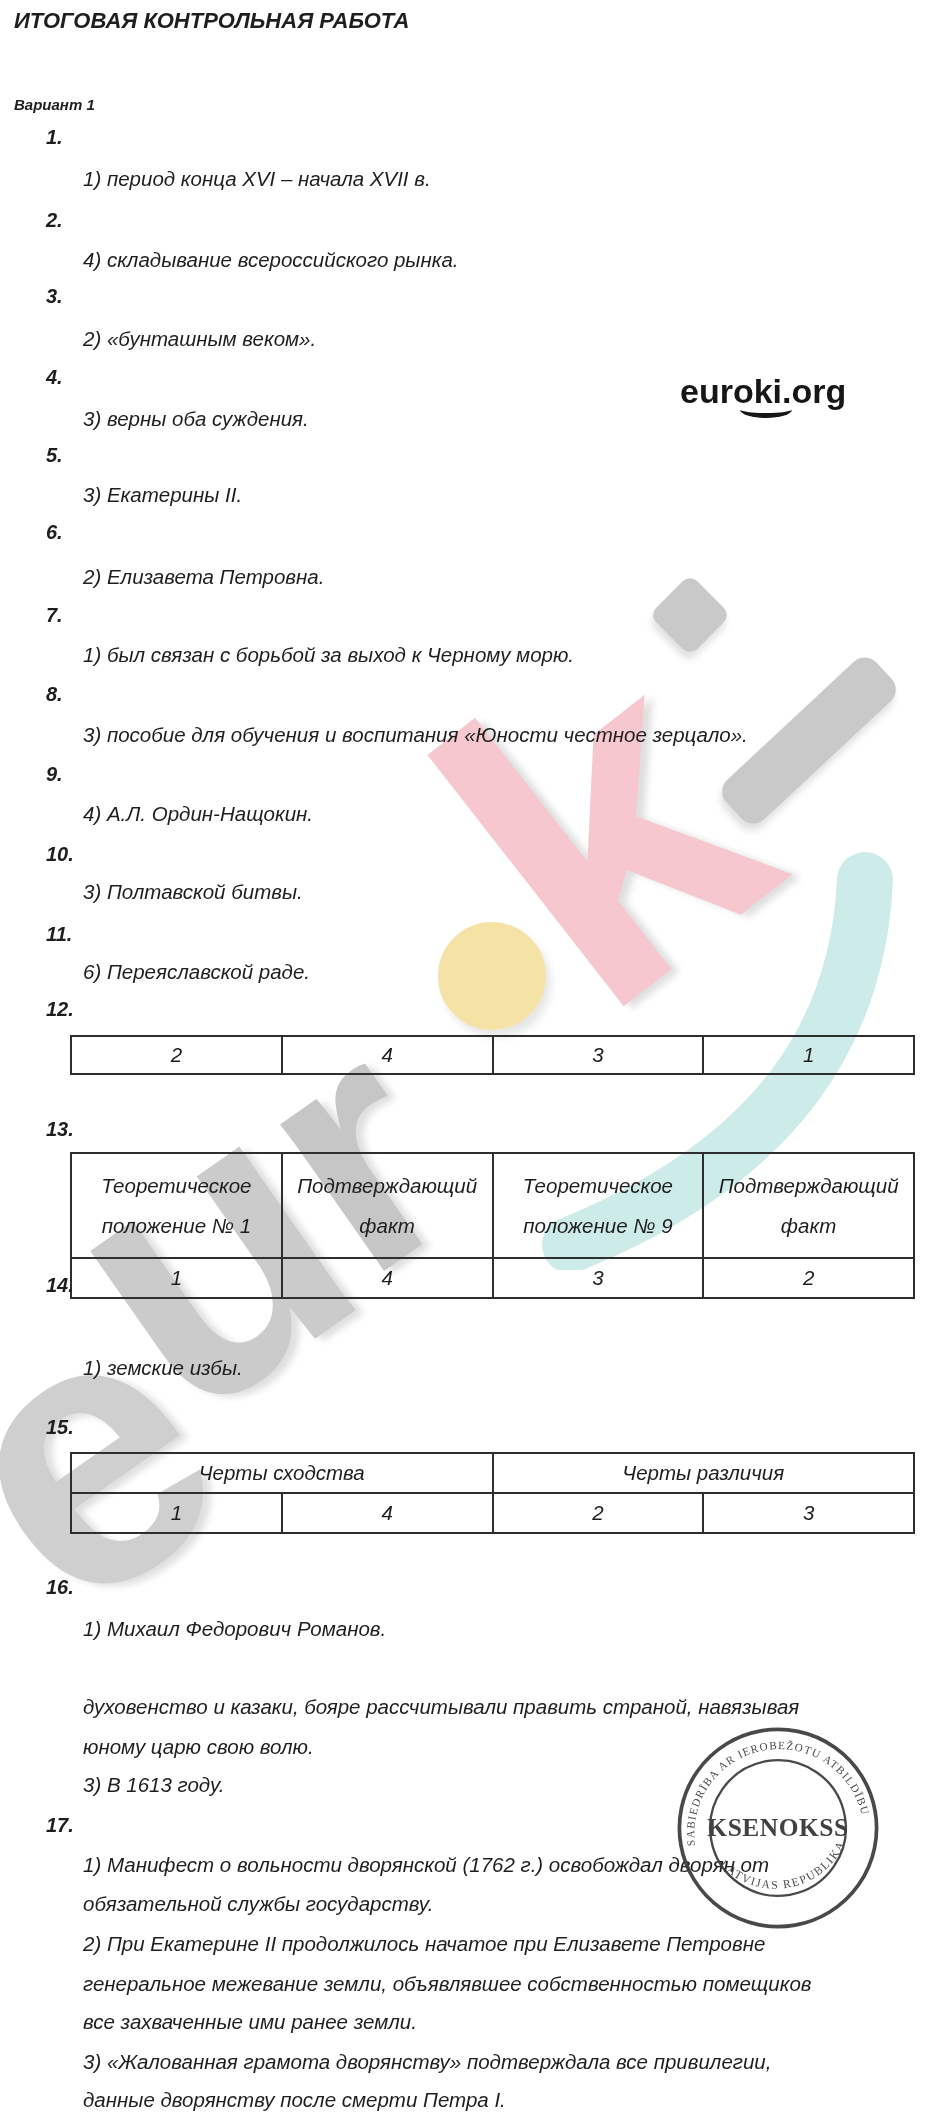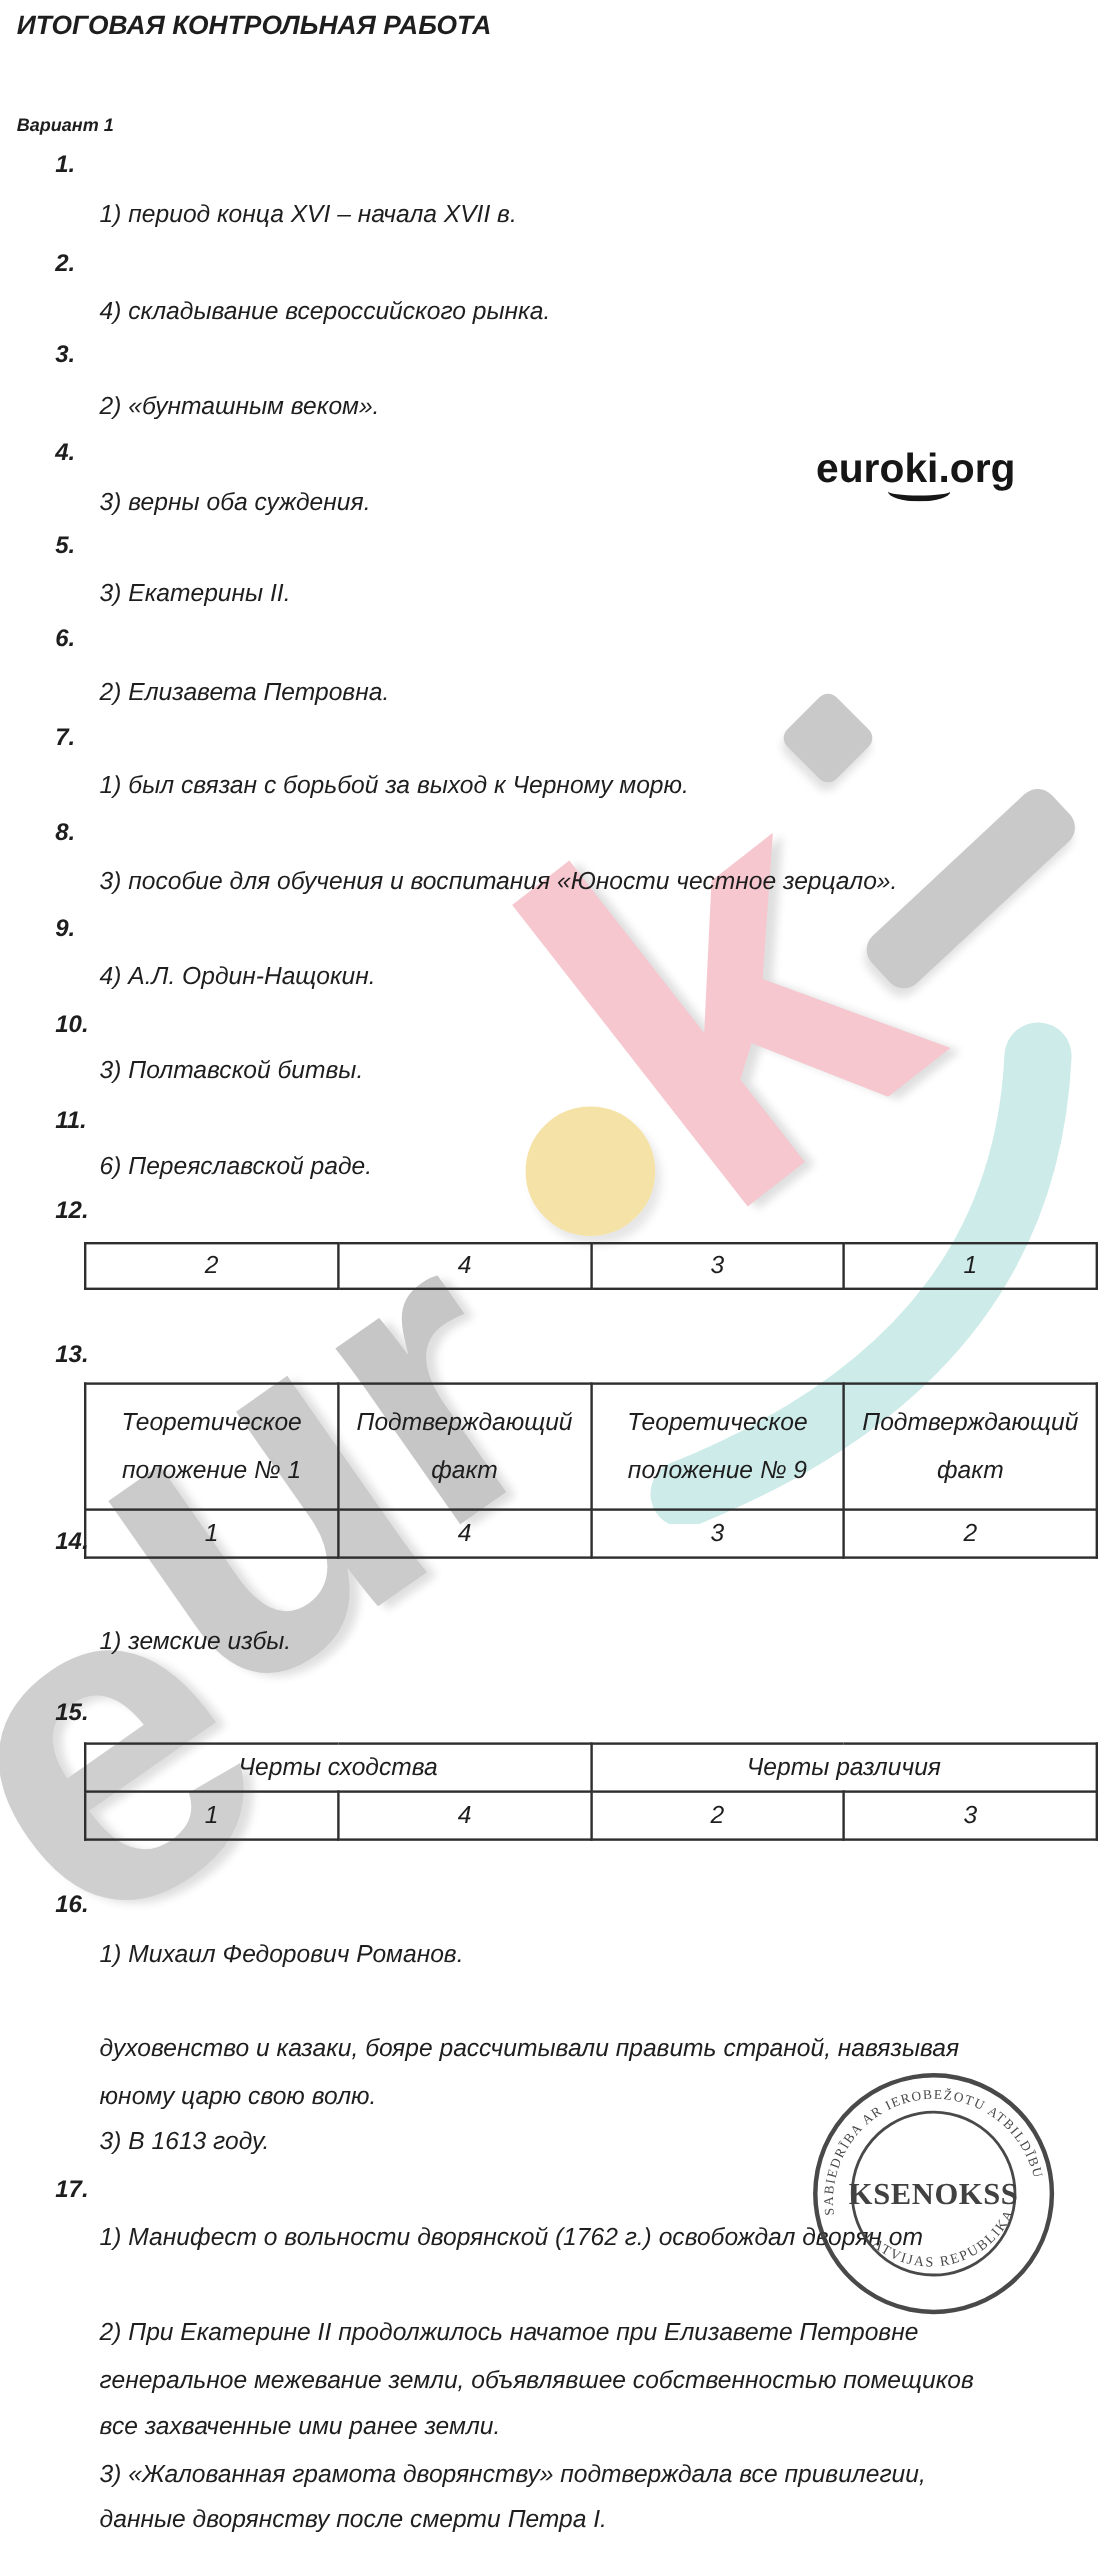--- a/index.html
+++ b/index.html
@@ -164,20 +164,21 @@
       </table>
 
     <div class="line num" style="top:1574px">16.</div>
     <div class="line ans" style="top:1616px">1) Михаил Федорович Романов.</div>
     <div class="line ans" style="top:1694px">духовенство и казаки, бояре рассчитывали править страной, навязывая</div>
     <div class="line ans" style="top:1734px">юному царю свою волю.</div>
     <div class="line ans" style="top:1772px">3) В 1613 году.</div>
 
     <div class="line num" style="top:1812px">17.</div>
     <div class="line ans" style="top:1852px">1) Манифест о вольности дворянской (1762 г.) освобождал дворян от</div>
+    <div class="line ans" style="top:1891px">обязательной службы государству.</div>
     <div class="line ans" style="top:1931px">2) При Екатерине II продолжилось начатое при Елизавете Петровне</div>
     <div class="line ans" style="top:1971px">генеральное межевание земли, объявлявшее собственностью помещиков</div>
     <div class="line ans" style="top:2009px">все захваченные ими ранее земли.</div>
     <div class="line ans" style="top:2049px">3) «Жалованная грамота дворянству» подтверждала все привилегии,</div>
     <div class="line ans" style="top:2087px">данные дворянству после смерти Петра I.</div>
   </div>
 
   <svg class="stamp" viewBox="0 0 200 200">
     <defs>
       <path id="topArc" d="M 26,136 A 80,80 0 1 1 174,136" fill="none"></path>

